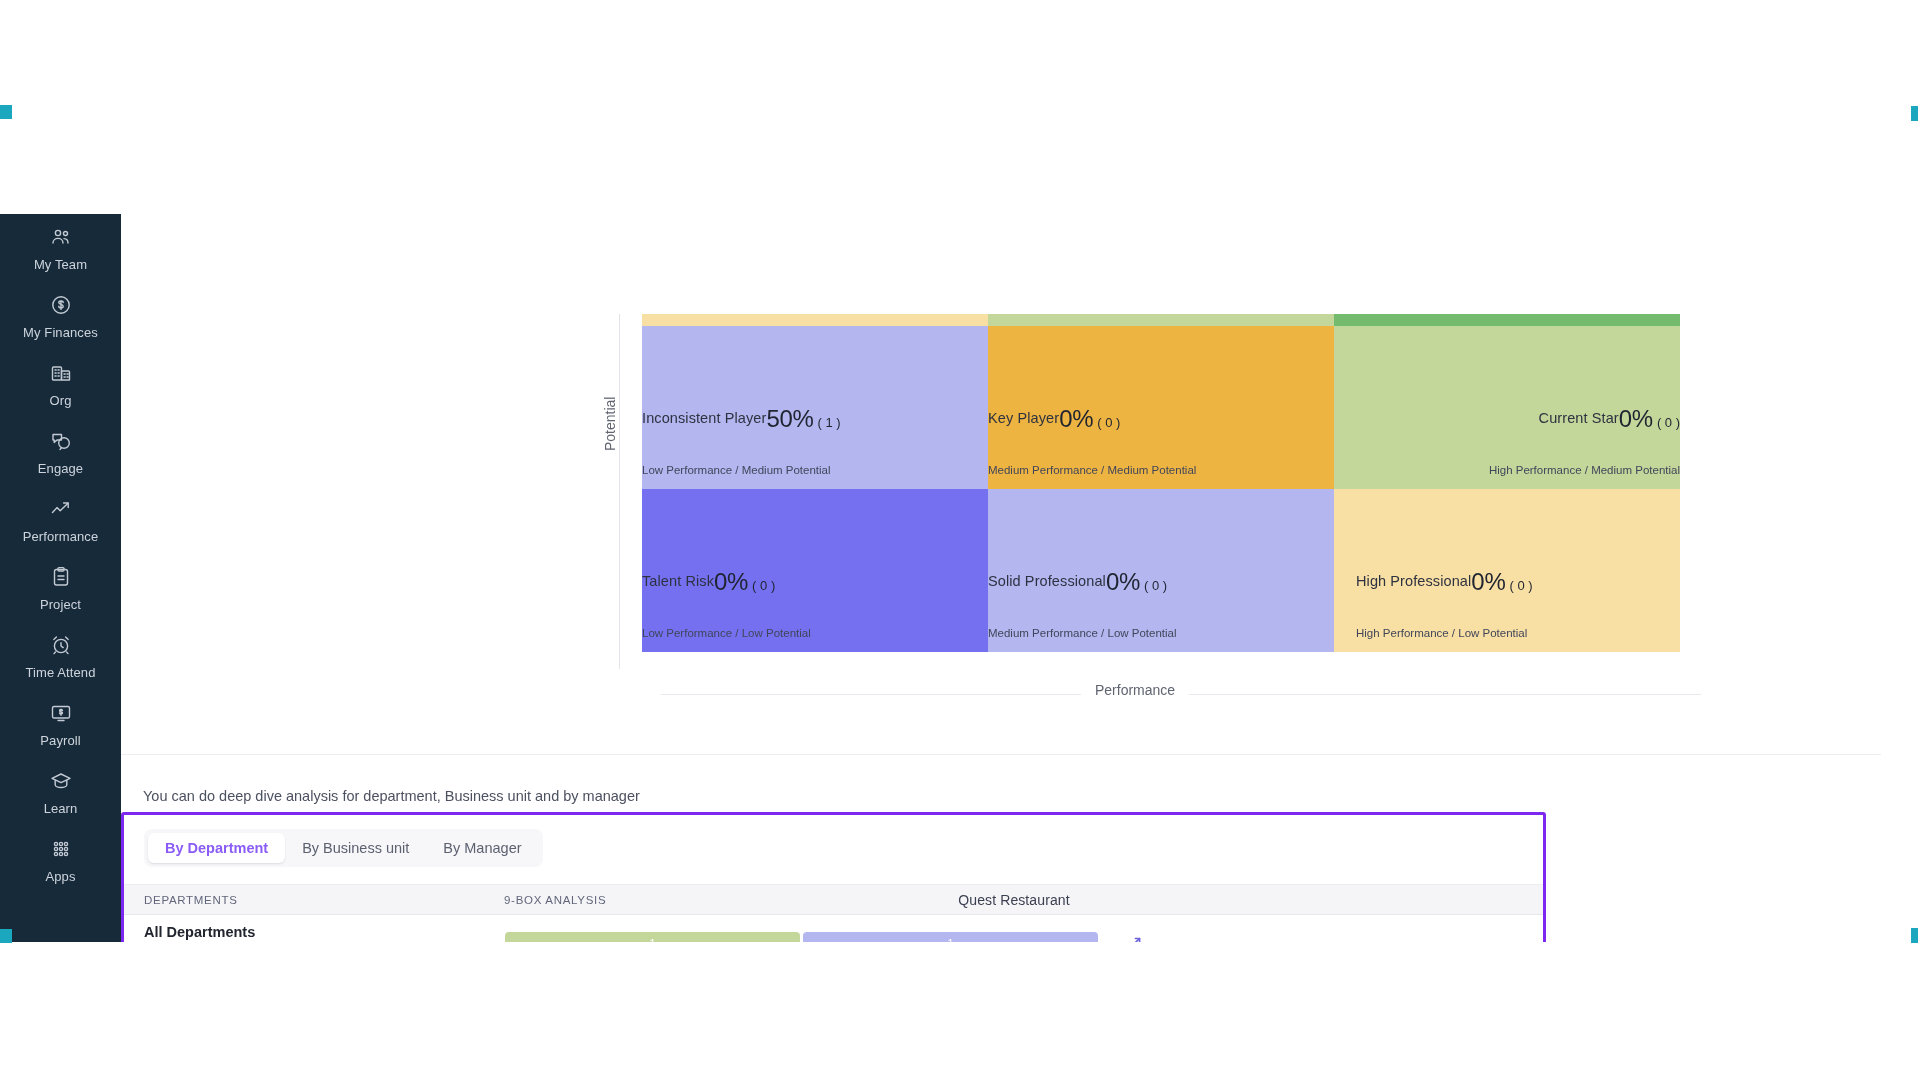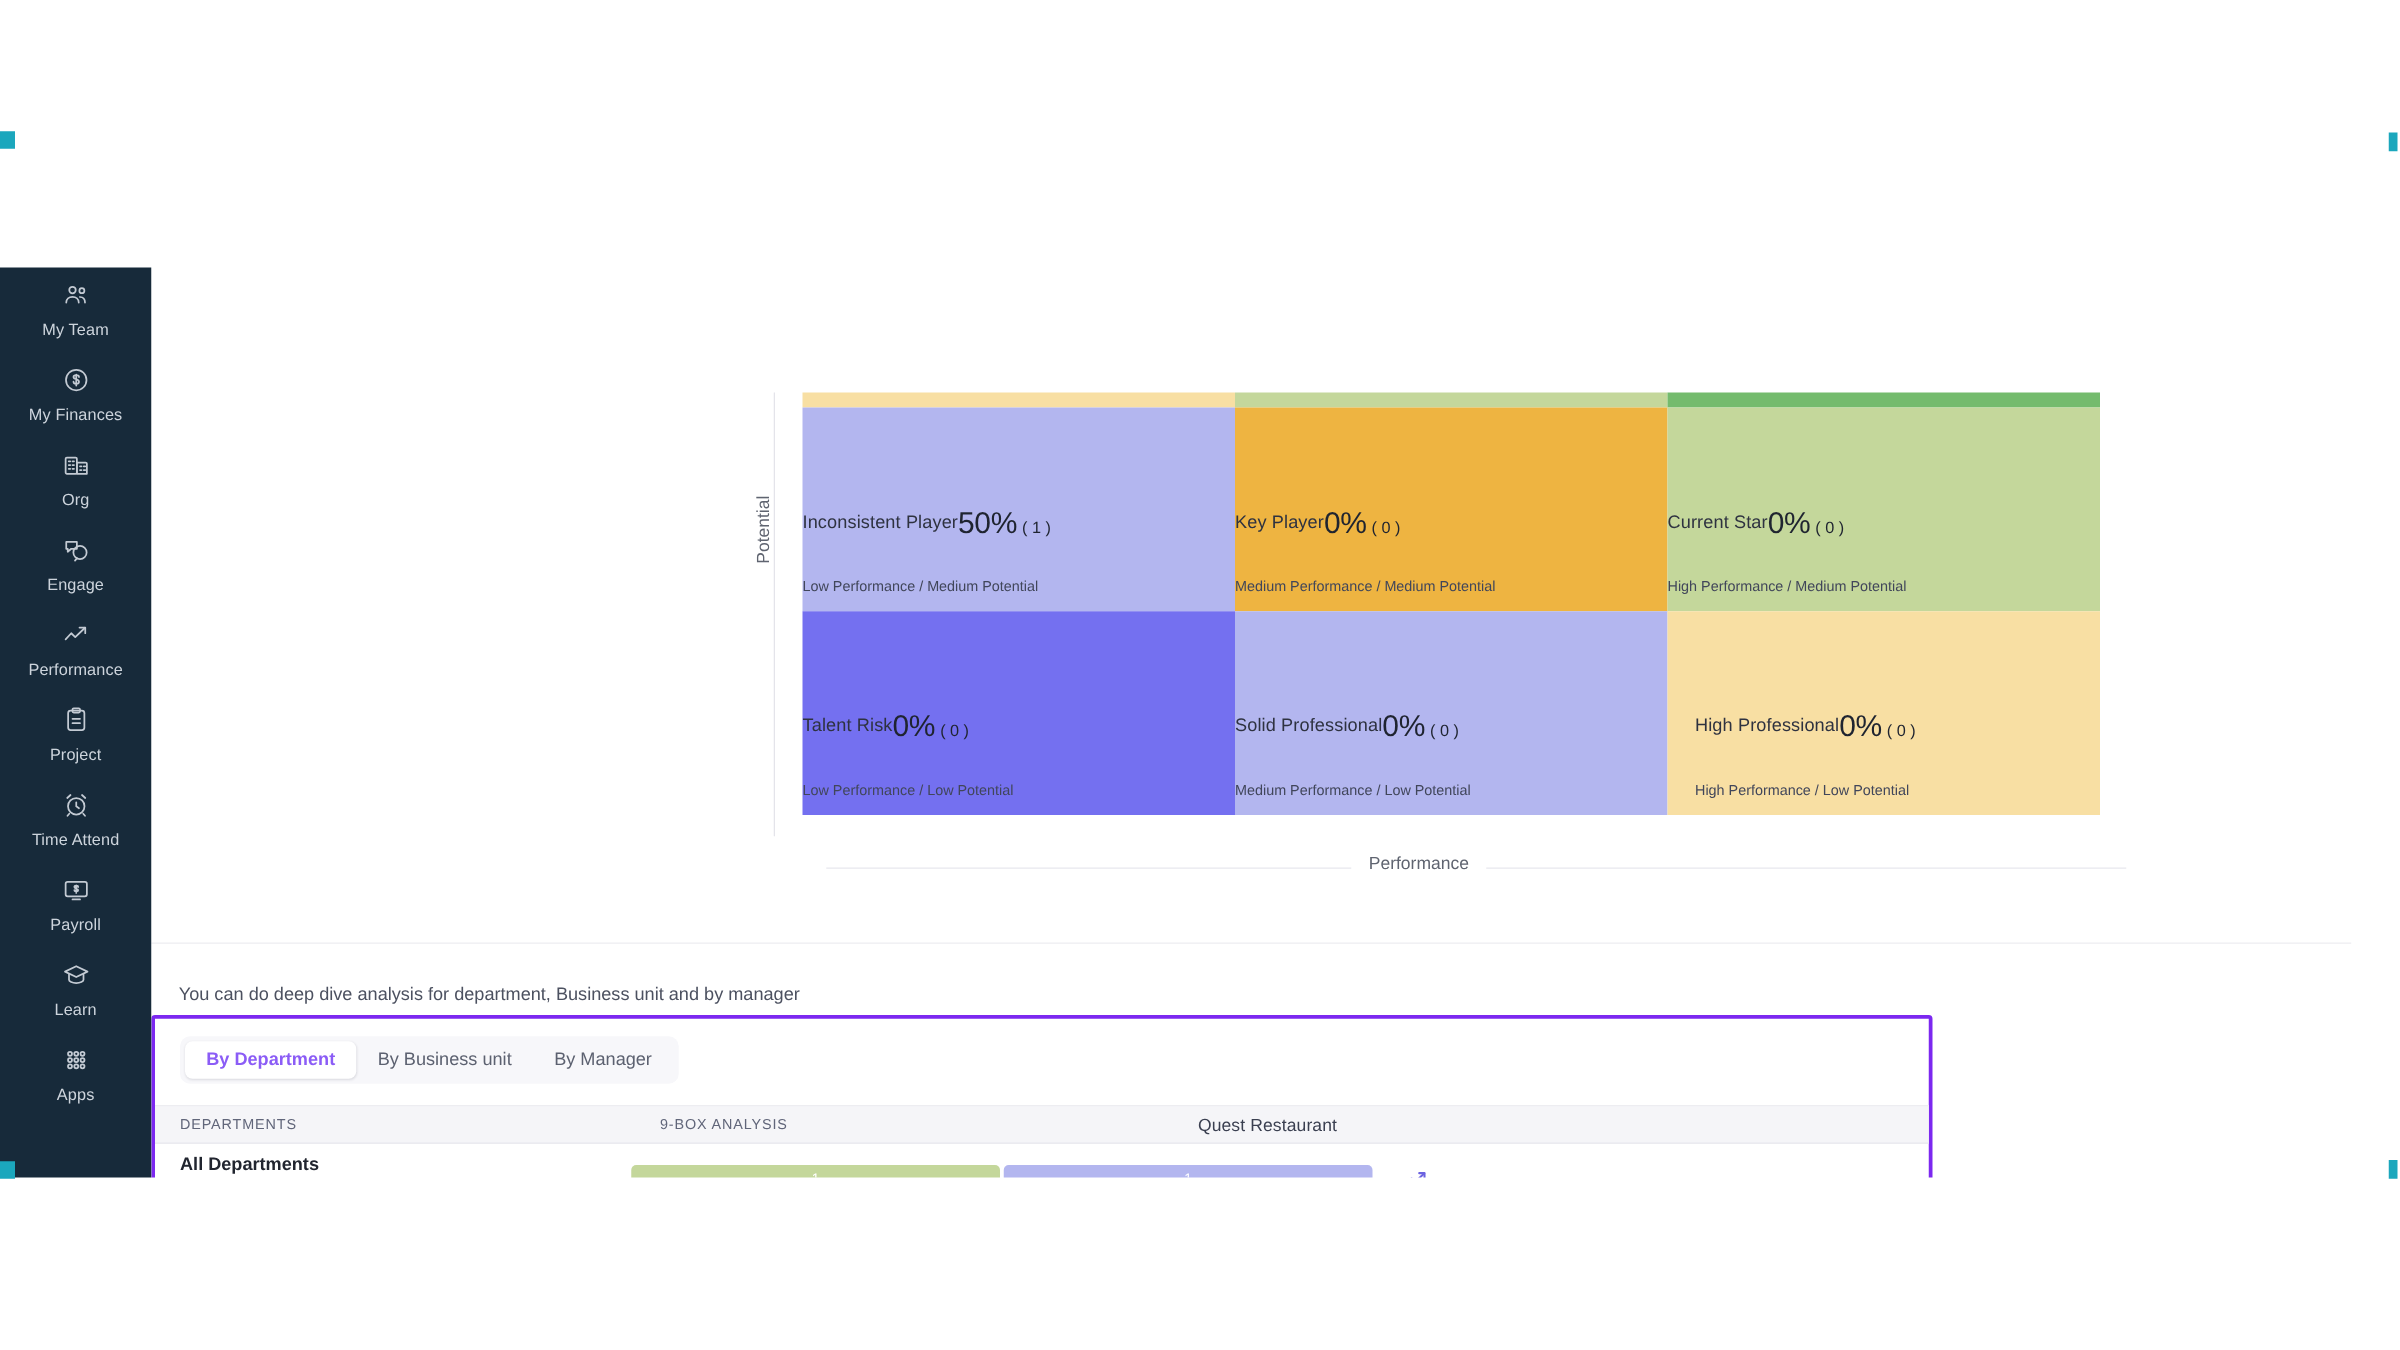--- a/index.html
+++ b/index.html
@@ -200,21 +200,21 @@
   }
   .th {
     position: absolute;
     top: 0; height: 31px;
     line-height: 31px;
     font-size: 11.5px;
     letter-spacing: .7px;
     color: #61667a;
   }
   .th.c1 { left: 20px; }
-  .th.c2 { left: 380px; margin-left: 24px; }
+  .th.c2 { left: 380px; }
   .th.c3 {
     left: 680px; width: 420px; text-align: center;
     font-size: 14px; letter-spacing: .1px; color: #3a3f50;
   }
 
   .trow {
     position: absolute;
     left: 0; width: 1419px; height: 59px;
     border-bottom: 1px solid #eeeef2;
   }
@@ -326,21 +326,21 @@
           <div class="cell" style="background: rgb(179, 182, 239);">
             <div class="title">Inconsistent Player</div>
             <div class="pct"><span class="big">50%</span><span class="cnt">( 1 )</span></div>
             <div class="sub">Low Performance / Medium Potential</div>
           </div>
           <div class="cell" style="background: rgb(238, 180, 65);">
             <div class="title">Key Player</div>
             <div class="pct"><span class="big">0%</span><span class="cnt">( 0 )</span></div>
             <div class="sub">Medium Performance / Medium Potential</div>
           </div>
-          <div class="cell" style="background: rgb(196, 215, 155);">
+          <div class="cell" style="background: rgb(196, 215, 155); justify-content: flex-end;">
             <div class="title">Current Star</div>
             <div class="pct"><span class="big">0%</span><span class="cnt">( 0 )</span></div>
             <div class="sub">High Performance / Medium Potential</div>
           </div>
           <div class="cell" style="background: rgb(116, 112, 240);">
             <div class="title">Talent Risk</div>
             <div class="pct"><span class="big">0%</span><span class="cnt">( 0 )</span></div>
             <div class="sub">Low Performance / Low Potential</div>
           </div>
           <div class="cell" style="background: rgb(179, 182, 239);">

